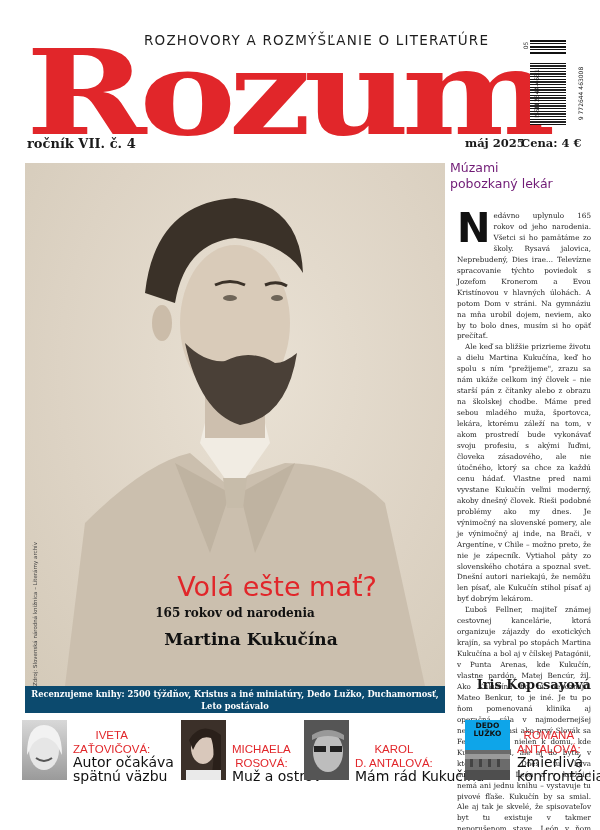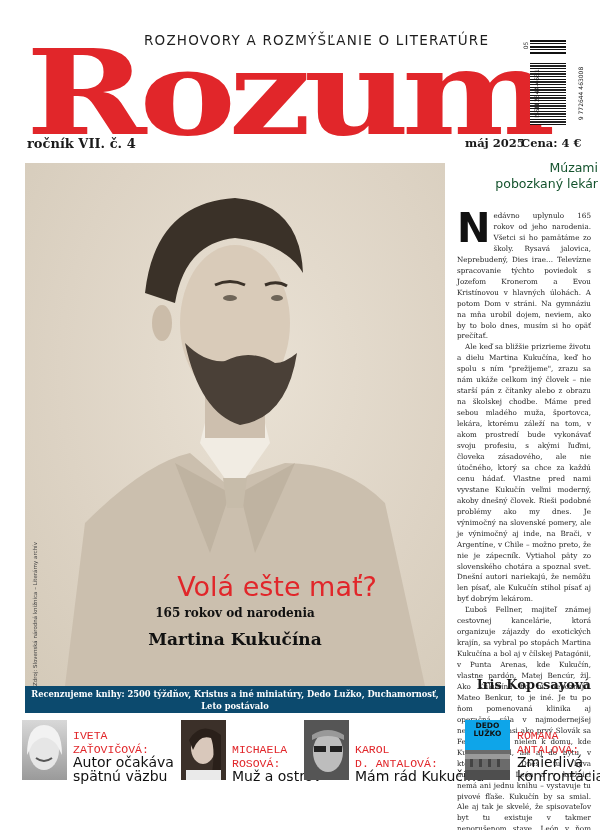--- a/index.html
+++ b/index.html
@@ -15,33 +15,33 @@
     .barcode .big { position:absolute; left:4px; top:23px; width:36px; height:62px; background:repeating-linear-gradient(180deg,#111 0 1px,#fff 1px 2px,#222 2px 4px,#fff 4px 5px,#111 5px 6px,#fff 6px 8px); }
     .barcode .isbn { position:absolute; left:-14px; top:50px; font-family:"DejaVu Sans", sans-serif; font-size:6px; transform:rotate(-90deg); transform-origin:center; white-space:nowrap; }
     .barcode .digits { position:absolute; left:28px; top:50px; font-family:"DejaVu Sans", sans-serif; font-size:6px; transform:rotate(-90deg); white-space:nowrap; }
     .barcode .num05 { position:absolute; left:-4px; top:2px; font-family:"DejaVu Sans", sans-serif; font-size:6px; transform:rotate(-90deg); }
 
     .photo { left:25px; top:163px; width:420px; height:523px; background:radial-gradient(ellipse at 55% 40%, #e9e1d4 0%, #ddd3c4 60%, #d4cab9 100%); overflow:hidden; }
     .portrait { position:absolute; left:0; top:0; width:420px; height:523px; }
     .credit { position:absolute; left:-70px; top:440px; font-family:"DejaVu Sans", sans-serif; font-size:5.5px; color:#444; transform:rotate(-90deg); white-space:nowrap; width:160px; }
     .headline { position:absolute; left:0; top:408px; width:504px; text-align:center; font-family:"DejaVu Sans", sans-serif; color:#e1262a; font-size:27px; }
     .sub1 { position:absolute; left:0; top:443px; width:420px; text-align:center; font-weight:bold; font-size:12px; color:#111; }
-    .sub2 { position:absolute; left:0; top:466px; width:420px; text-align:center; font-weight:bold; font-size:17px; color:#111; }
+    .sub2 { position:absolute; left:0; top:466px; width:420px; text-align:center; font-weight:bold; font-size:17px; color:#111;padding-left:16px; }
     .banner { left:25px; top:686px; width:420px; height:27px; background:#0c4a6e; color:#fff; font-size:8.3px; font-weight:bold; text-align:center; line-height:12px; padding-top:2px; box-sizing:border-box; }
 
-    .side-title { left:450px; top:160px; width:148px; text-align:right; font-family:"DejaVu Sans", sans-serif; color:#14532d; font-size:12.5px; line-height:16px; }
+    .side-title { left:450px; top:160px; width:148px; text-align:left; font-family:"DejaVu Sans", sans-serif; color:#701a75; font-size:12.5px; line-height:16px; }
     .article { left:457px; top:211px; width:134px; font-size:7.2px; line-height:10.95px; text-align:justify; color:#222; hyphens:auto; }
     .article p { margin:0; text-indent:8px; }
     .article p.first { text-indent:0; }
     .dropcap { float:left; font-family:"DejaVu Sans", sans-serif; font-weight:bold; font-size:40px; line-height:32px; margin:1px 3px 0 0; color:#111; }
     .author { left:457px; top:677px; width:134px; text-align:right; font-size:13px; font-weight:bold; }
 
     .teaser { top:720px; height:60px; }
     .thumb { position:absolute; top:0; width:45px; height:60px; background:#bbb; overflow:hidden; }
-    .tname { position:absolute; font-family:Liberation Mono, monospace; color:#e1262a; font-size:11.5px; line-height:13.5px; }
+    .tname { position:absolute; font-family:Liberation Sans, sans-serif; color:#e1262a; font-size:11.5px; line-height:13.5px;text-align:center; }
     .ttitle { position:absolute; font-family:"DejaVu Sans", sans-serif; color:#111; font-size:14px; line-height:13.5px; white-space:nowrap; }
   </style>
 </head>
 <body>
 
 <div class="abs tagline">ROZHOVORY A ROZMÝŠĽANIE O LITERATÚRE</div>
 <div class="abs masthead">Rozum</div>
 <div class="abs issue">ročník VII. č. 4</div>
 <div class="abs date">máj 2025</div>
 <div class="abs price">Cena: 4 €</div>

